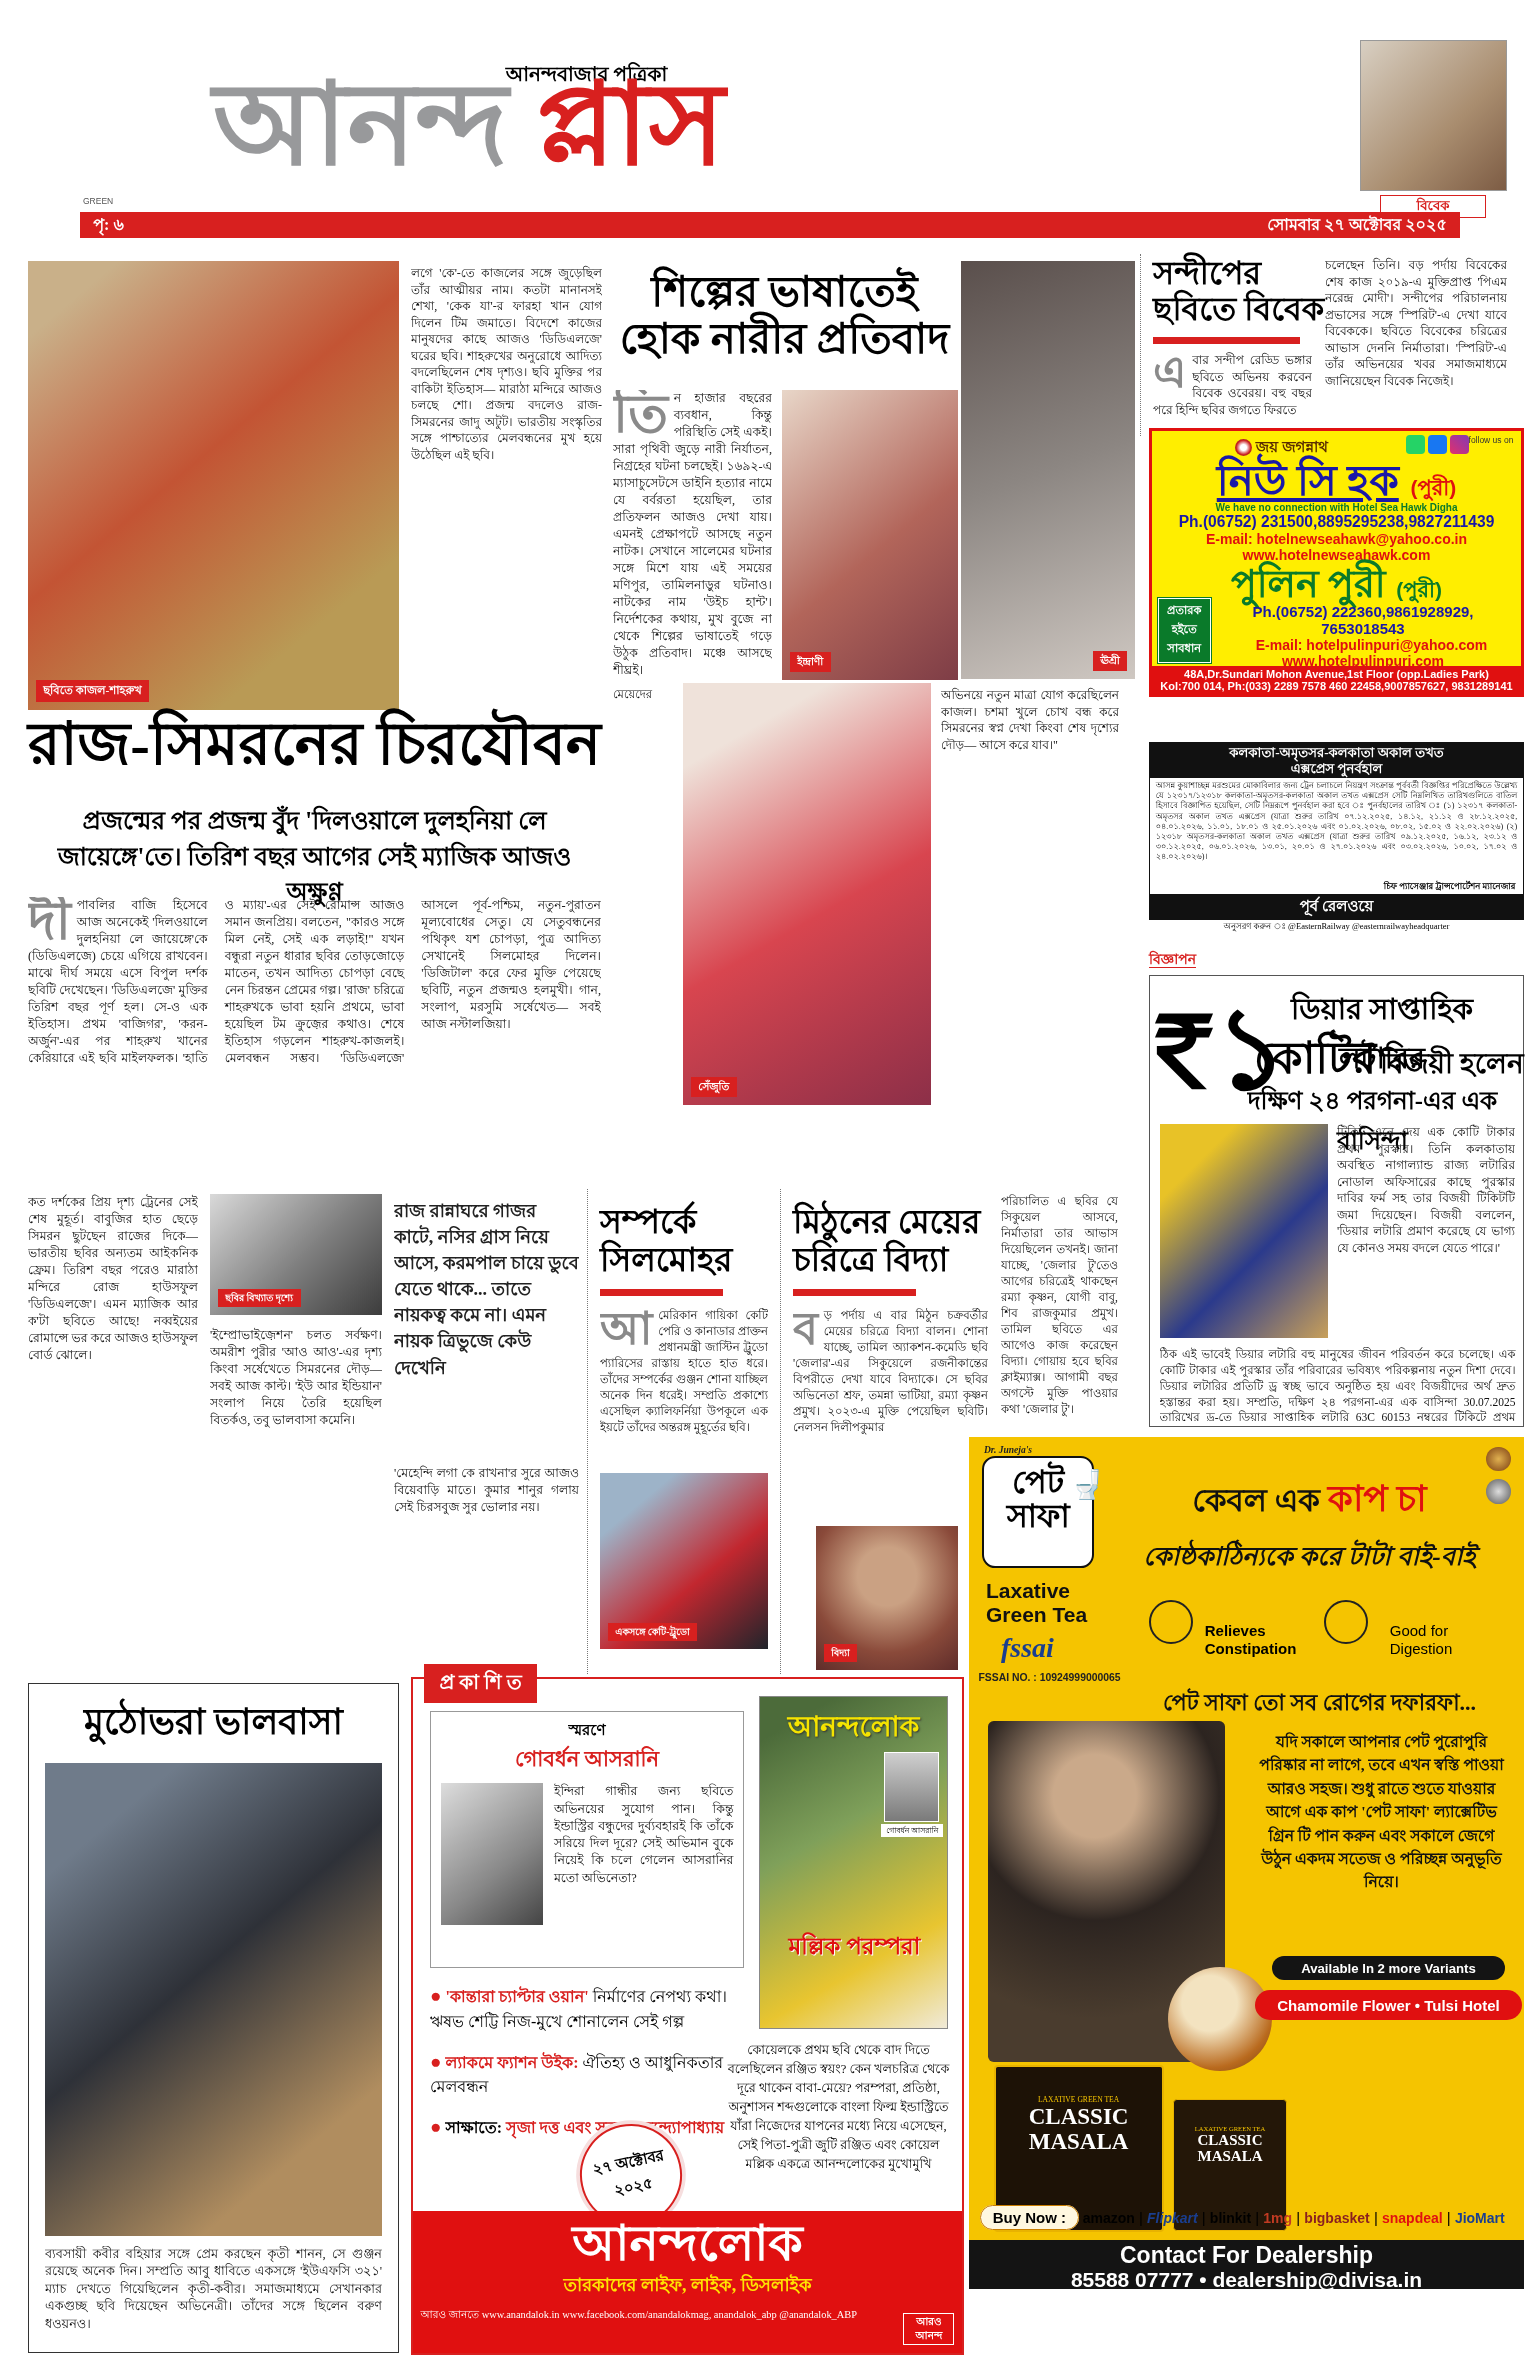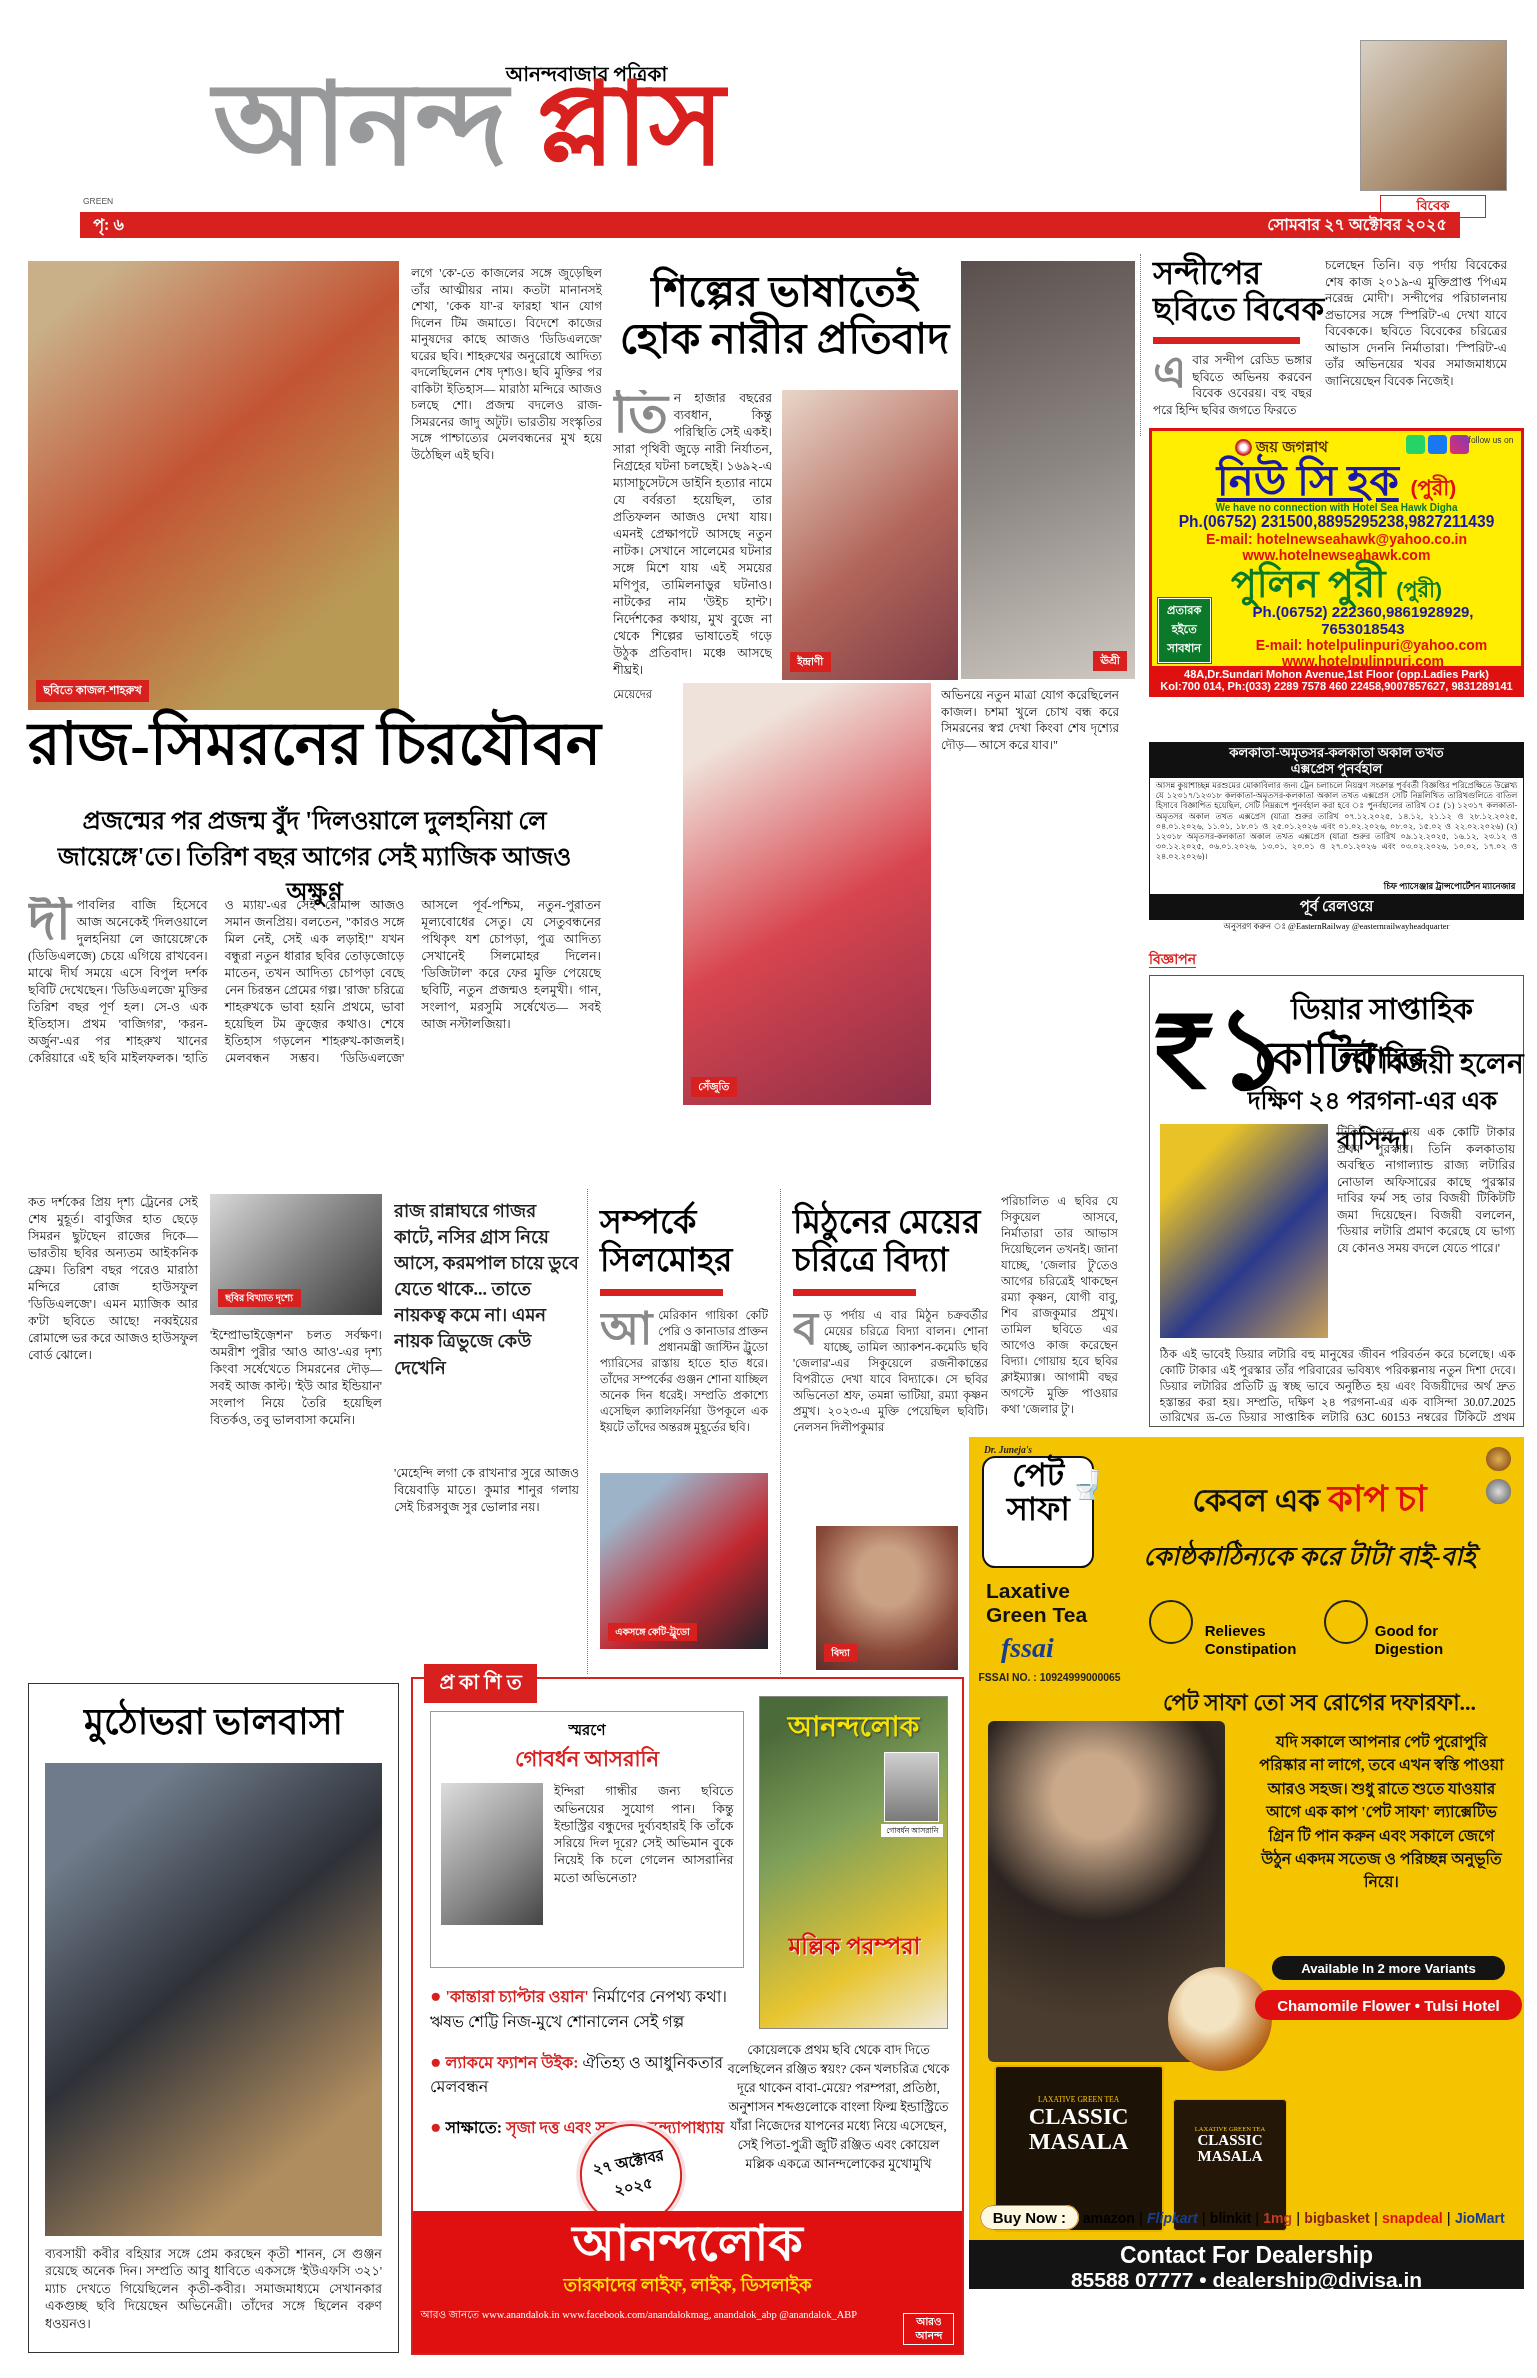--- a/index.html
+++ b/index.html
@@ -249,21 +249,21 @@
       <div class="abs ct" style="right:7.6px;bottom:7.6px;width:51px;border:1.4px solid #fff;color:#fff;font-size:10.4px;font-weight:bold;line-height:1.3;padding:1.9px;">
         <div>আরও</div>
         <div>আনন্দ</div>
       </div>
     </div>
   </div>
 
   <div class="abs psafa" style="left:969px;top:1437px;width:555px;height:852px;">
     <div class="abs" style="left:15px;top:7.6px;font-size:9.5px;font-style:italic;font-weight:bold;color:#222;">Dr. Juneja's</div>
     <div class="abs" style="left:13.2px;top:19px;width:112px;height:112px;background:#fff;border:2.8px solid #111;border-radius:13.2px;text-align:center;font-weight:bold;">
-      <div style="font-size:32px;line-height:1.05;margin-top:1px;">পেট</div>
+      <div style="font-size:32px;line-height:1.05;margin-top:8px;">পেট</div>
       <div style="font-size:32px;line-height:1.05;">সাফা</div>
       <div class="abs" style="right:-13.2px;top:9.5px;font-size:28px;">🚽</div>
     </div>
     <div class="abs" style="left:17px;top:142px;font-family:'Liberation Sans',sans-serif;font-weight:bold;font-size:21px;line-height:1.15;color:#111;">
       <div>Laxative</div>
       <div>Green Tea</div>
     </div>
     <div class="abs" style="left:32px;top:195px;font-style:italic;font-weight:bold;font-size:28px;color:#1a3e8f;">fssai</div>
     <div class="abs" style="left:9.5px;top:235px;font-family:'Liberation Sans',sans-serif;font-size:10.4px;font-weight:bold;color:#222;">FSSAI NO. : 10924999000065</div>
     <div class="abs" style="right:13.2px;top:9.5px;width:24.6px;height:24.6px;border-radius:50%;background:radial-gradient(#e0b050,#7a3c10);"></div>
@@ -276,21 +276,21 @@
       <div style="font-size:25.6px;font-weight:bold;font-style:italic;color:#111;margin-top:5.7px;">কোষ্ঠকাঠিন্যকে করে টাটা বাই-বাই</div>
     </div>
 
     <div class="abs" style="left:180px;top:163px;width:360px;font-family:'Liberation Sans',sans-serif;">
       <span class="benefit-ic"></span>
       <span style="display:inline-block;vertical-align:middle;font-size:15px;font-weight:bold;line-height:1.2;margin:0 23px 0 7.6px;">
         <span>Relieves</span><br>
         <span>Constipation</span>
       </span>
       <span class="benefit-ic"></span>
-      <span style="display:inline-block;vertical-align:middle;font-size:15px;font-weight:bold;line-height:1.2;margin-left:3px;">
+      <span style="display:inline-block;vertical-align:middle;font-size:15px;font-weight:normal;line-height:1.2;margin-left:18px;">
         <span>Good for</span><br>
         <span>Digestion</span>
       </span>
     </div>
 
     <div class="abs ct" style="left:161px;top:248px;width:379px;font-size:22px;font-weight:bold;color:#111;">পেট সাফা তো সব রোগের দফারফা...</div>
 
     <div class="abs" style="left:19px;top:284px;width:237px;height:341px;background:radial-gradient(circle at 45% 22%,#caa98a 14%,#2c2420 42%,#4a3c2e 75%);border-radius:5.7px;"></div>
     <div class="abs" style="left:199px;top:530px;width:104px;height:104px;border-radius:50%;background:radial-gradient(circle at 40% 35%,#f3e3c0 30%,#b96a1e 70%,#6e3a10);"></div>
 

